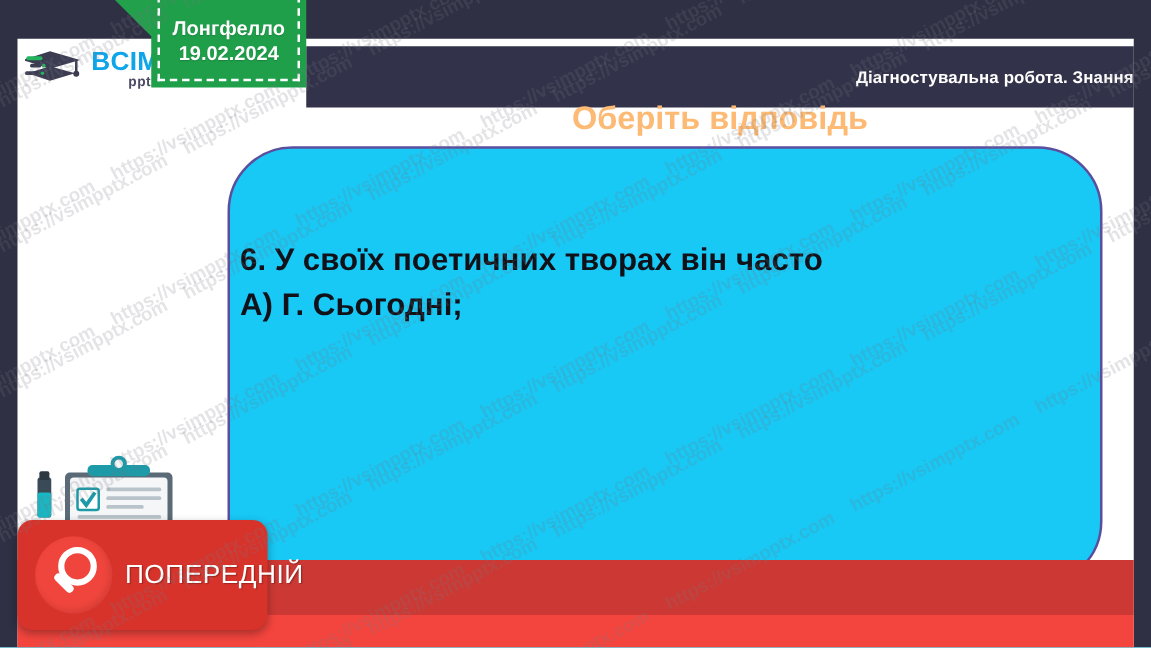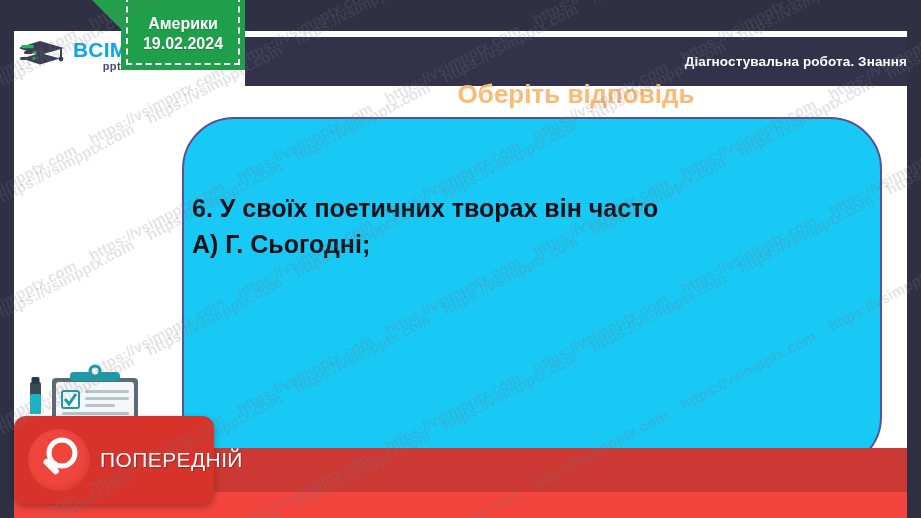--- a/index.html
+++ b/index.html
@@ -218,21 +218,21 @@
         <circle cx="14" cy="20.5" r="1.4" fill="#24b35e"></circle>
       </svg>
     </span>
     <span class="logo-text">
       <span class="logo-name">BCIM</span>
       <span class="logo-sub">pptx</span>
     </span>
   </div>
 
   <div class="today-badge">
-    <span>Америки</span>
+    <span>Лонгфелло</span>
     <span>19.02.2024</span>
   </div>
 
   <div class="header-bar">
     <span class="htitle">Діагностувальна робота. Знання</span>
   </div>
 
   <div class="slide-title">Оберіть відповідь</div>
 
   <div class="cyan-panel"></div>

